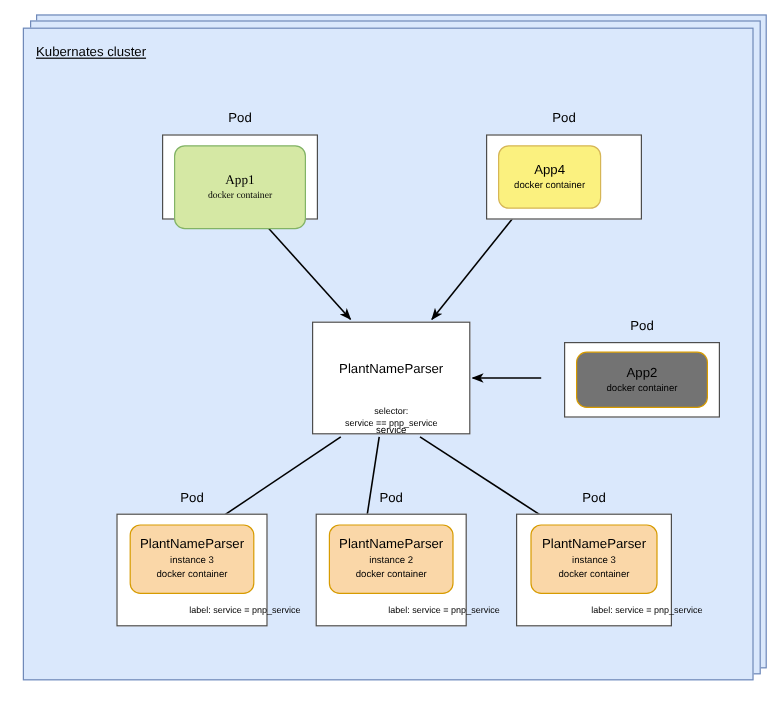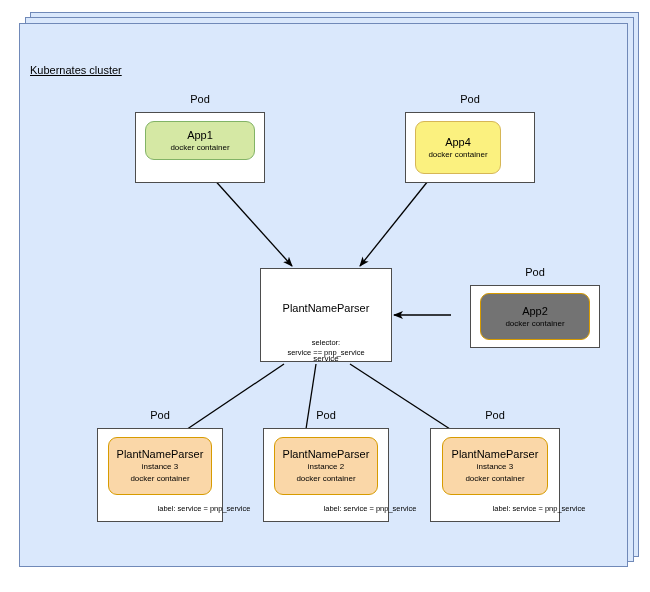--- a/index.html
+++ b/index.html
@@ -45,21 +45,20 @@
     border: 1px solid #7089b8;
     box-sizing: border-box;
   }
   .cluster-title {
     position: absolute;
     left: 30px; top: 38px;
     font-size: 11px;
     color: #000000;
     text-decoration: underline;
     white-space: nowrap;
-    margin-top: 26px;
   }
 
   
   .pod {
     position: absolute;
     margin-left: 20px;
   }
   .pod-label {
     position: absolute;
     top: -19px;
@@ -167,21 +166,21 @@
     <line x1="432" y1="176" x2="360" y2="266" stroke="#000000" stroke-width="1.3" marker-end="url(#ah)"></line>
     <line x1="451" y1="315" x2="394" y2="315" stroke="#000000" stroke-width="1.3" marker-end="url(#ah)"></line>
     <line x1="284" y1="364" x2="168" y2="442" stroke="#000000" stroke-width="1.3" marker-end="url(#ah)"></line>
     <line x1="316" y1="364" x2="304" y2="442" stroke="#000000" stroke-width="1.3" marker-end="url(#ah)"></line>
     <line x1="350" y1="364" x2="470" y2="442" stroke="#000000" stroke-width="1.3" marker-end="url(#ah)"></line>
   </svg>
 
   <div class="pod" style="left:115px; top:112px; width:130px; height:71px;">
     <div class="pod-box"></div>
     <div class="pod-label">Pod</div>
-    <div class="container-box" style="left:10px; top:9px; width:110px; height:39px; background:#d5e8a4; border:1.4px solid #82b366;">
+    <div class="container-box" style="left:10px; top:9px; width:110px; height:70px; background:#d5e8a4; border:1.4px solid #82b366;font-family:Liberation Serif, serif;">
       <div class="container-title">App1</div>
       <div class="container-sub">docker container</div>
     </div>
   </div>
 
   <div class="pod" style="left:385px; top:112px; width:130px; height:71px;">
     <div class="pod-box"></div>
     <div class="pod-label">Pod</div>
     <div class="container-box" style="left:10px; top:9px; width:86px; height:53px; background:#fbf17f; border:1.4px solid #d6b656;text-align:center;">
       <div class="container-title">App4</div>

